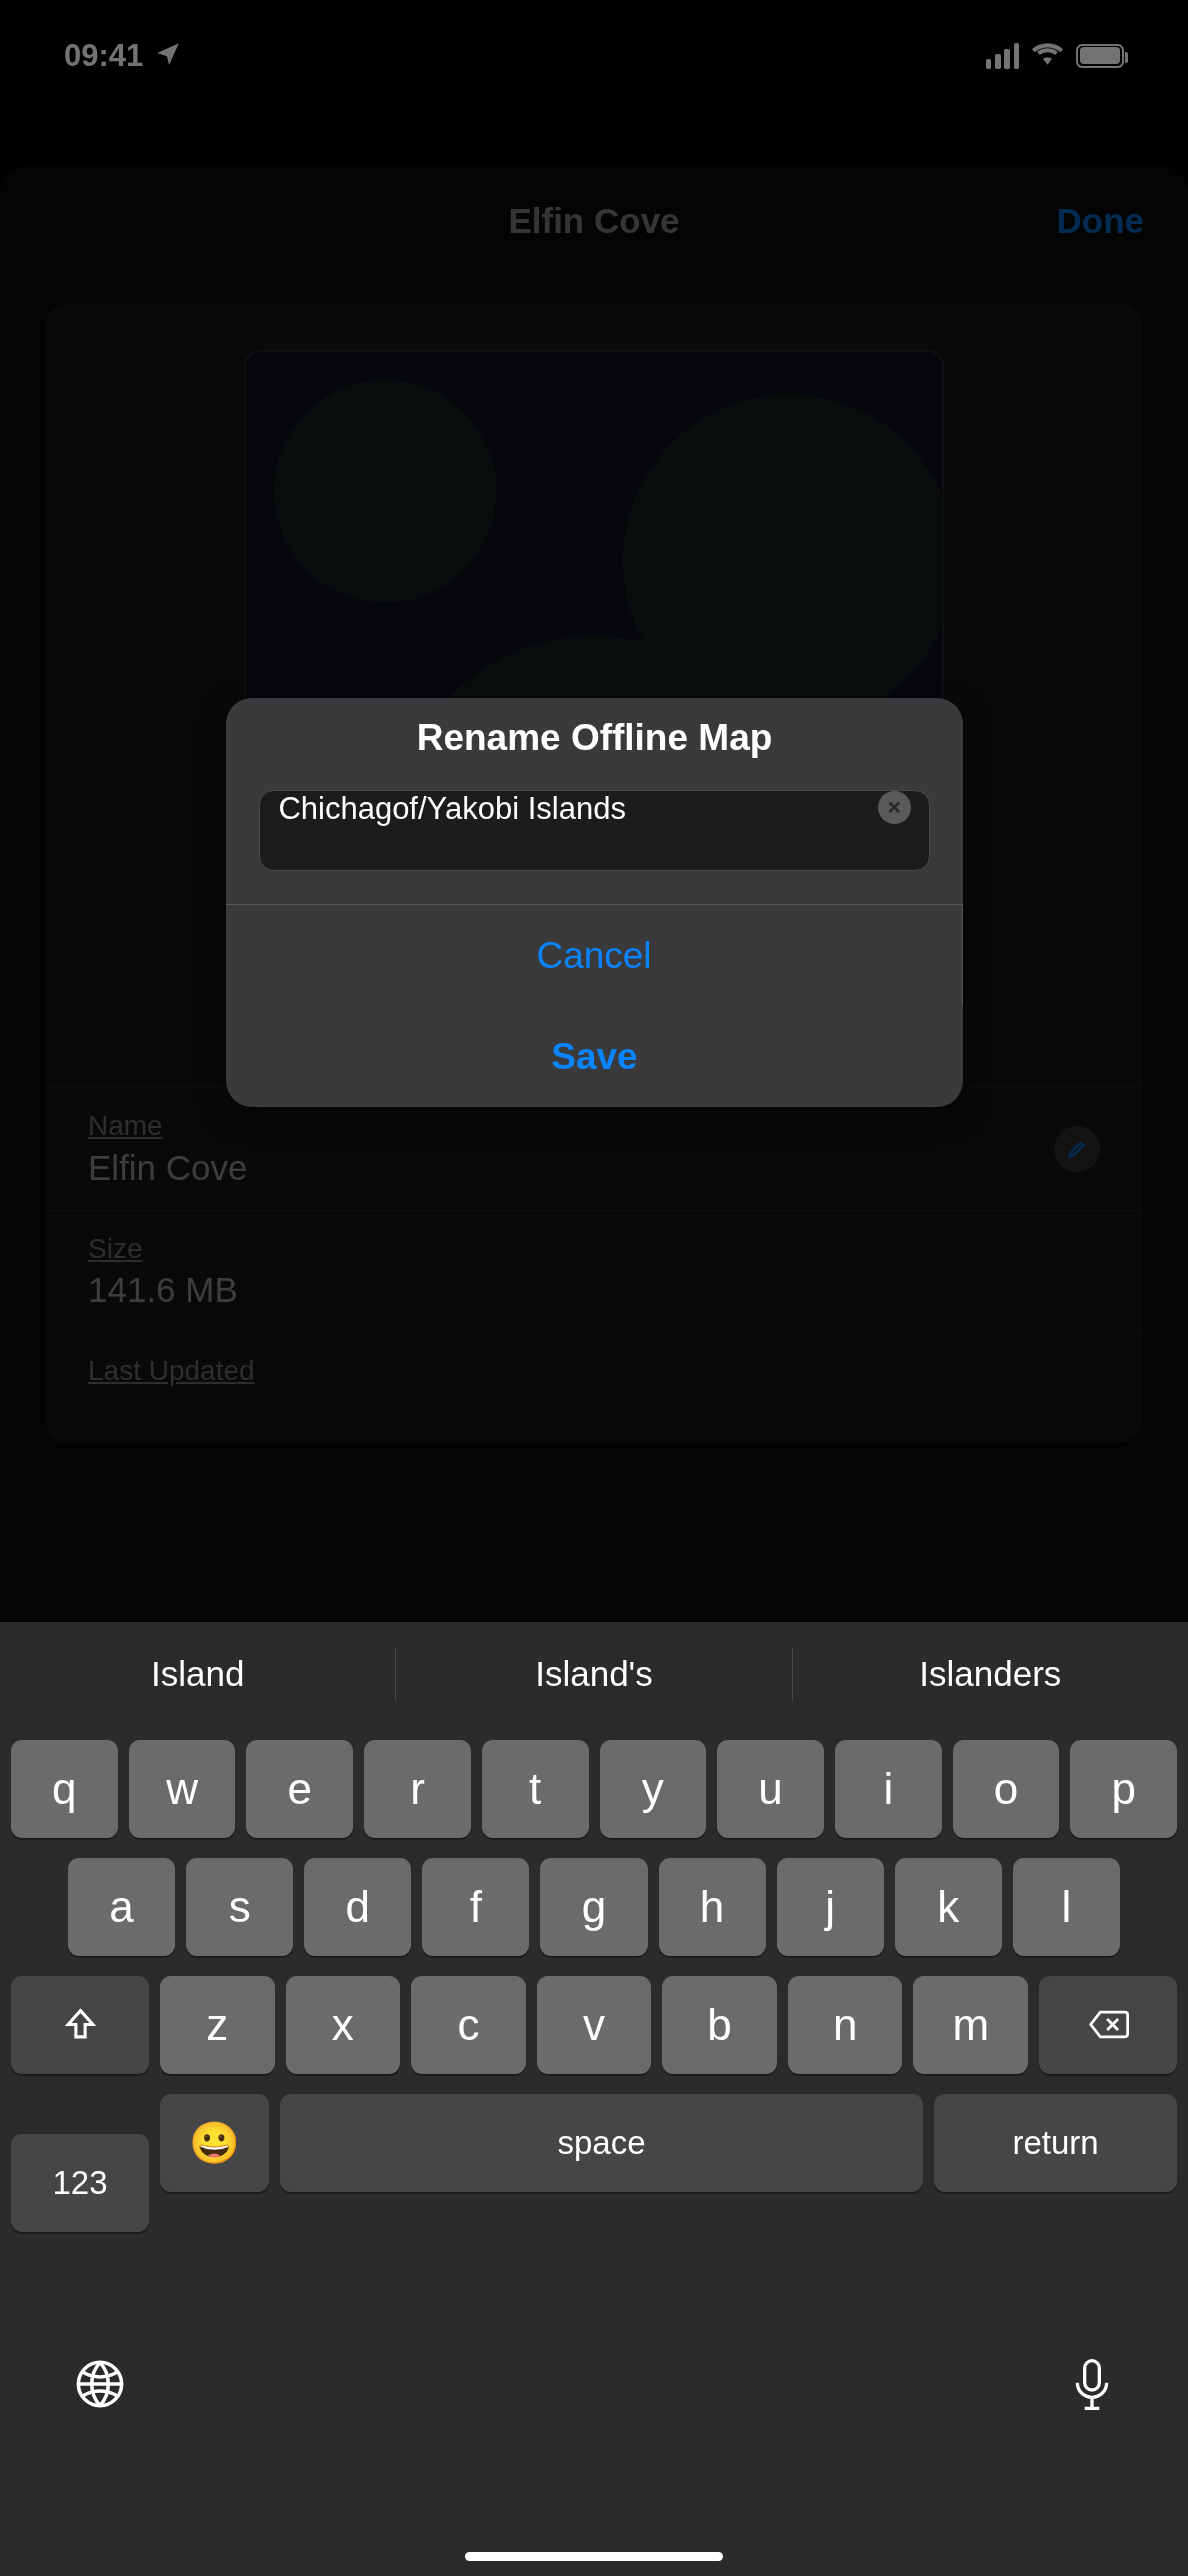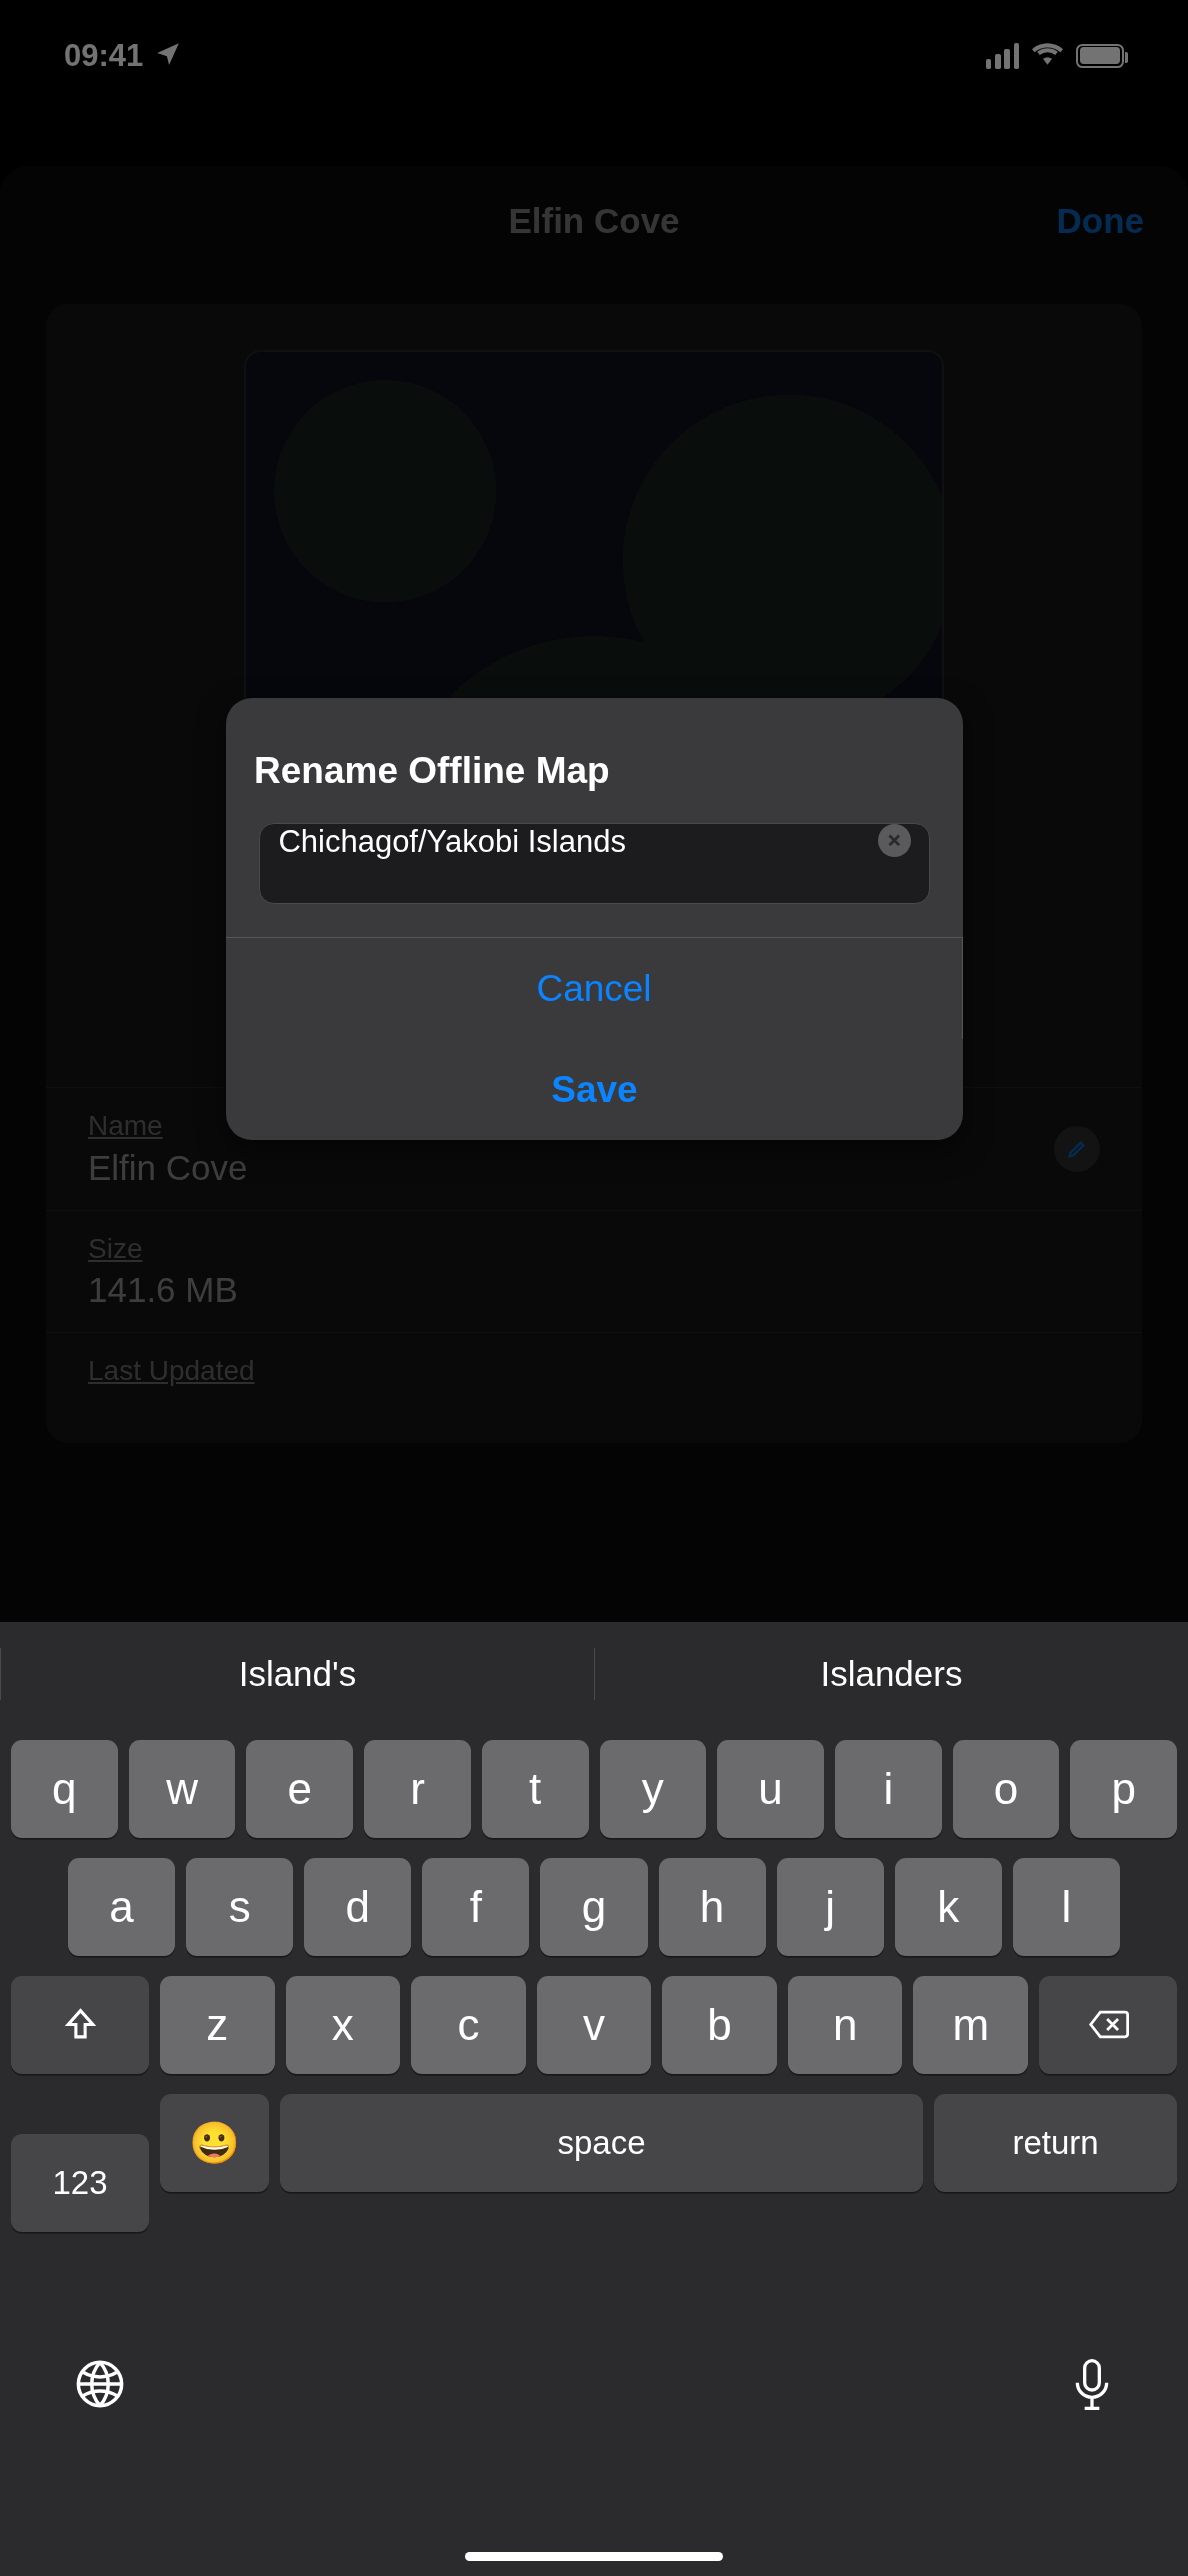--- a/index.html
+++ b/index.html
@@ -131,23 +131,24 @@
     position:absolute;
     left: 226px;
     top: 698px;
     width: 737px;
     background: #3a3a3c;
     border-radius: 26px;
     overflow:hidden;
     box-shadow: 0 9.2px 28px rgba(0,0,0,0.5);
   }
   .alert-title {
+    text-align:center;
     font-size: 37px;
     font-weight: 600;
-    padding: 52px 28px 31px 28px;
+    padding: 19px 28px 31px 28px;
     color:#fff;
   }
   .alert-input-wrap {
     margin: 0 33px 33px 33px;
     background: #1c1c1e;
     border: 0.9px solid #4a4a4c;
     border-radius: 14.7px;
     display:flex;
     align-items:flex-start;
     padding: 0 18.4px;
@@ -333,20 +334,21 @@
     </div>
   </div>
   <div class="alert-buttons">
     <div>Cancel</div>
     <div class="save">Save</div>
   </div>
 </div>
 
 <div class="keyboard">
   <div class="suggestion-bar">
+    <div class="suggestion">Island</div>
     <div class="sug-divider"></div>
     <div class="suggestion">Island's</div>
     <div class="sug-divider"></div>
     <div class="suggestion">Islanders</div>
   </div>
   <div class="key-rows">
     <div class="key-row">
       <div class="key">q</div>
       <div class="key">w</div>
       <div class="key">e</div>

